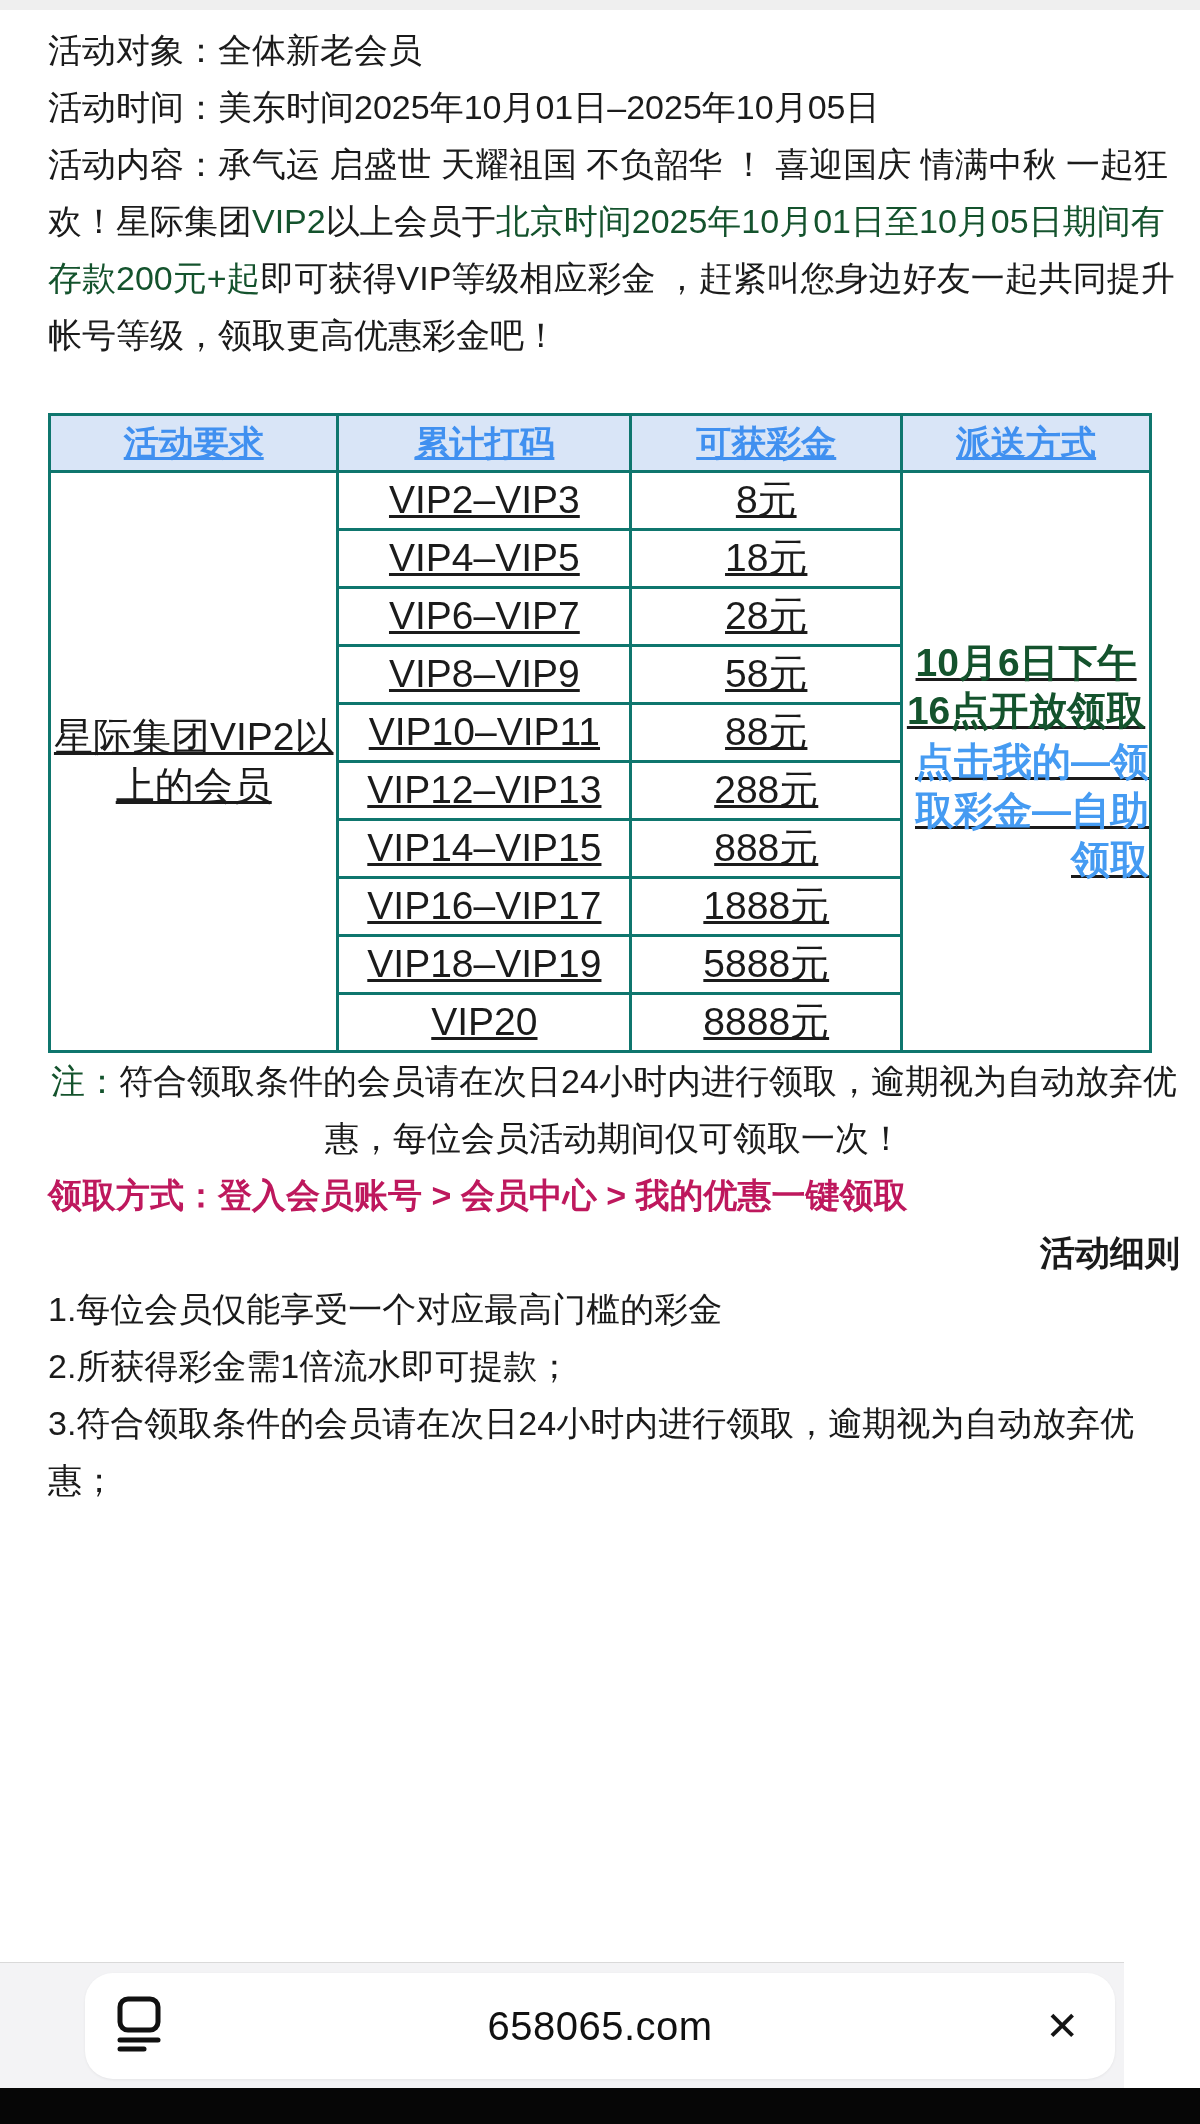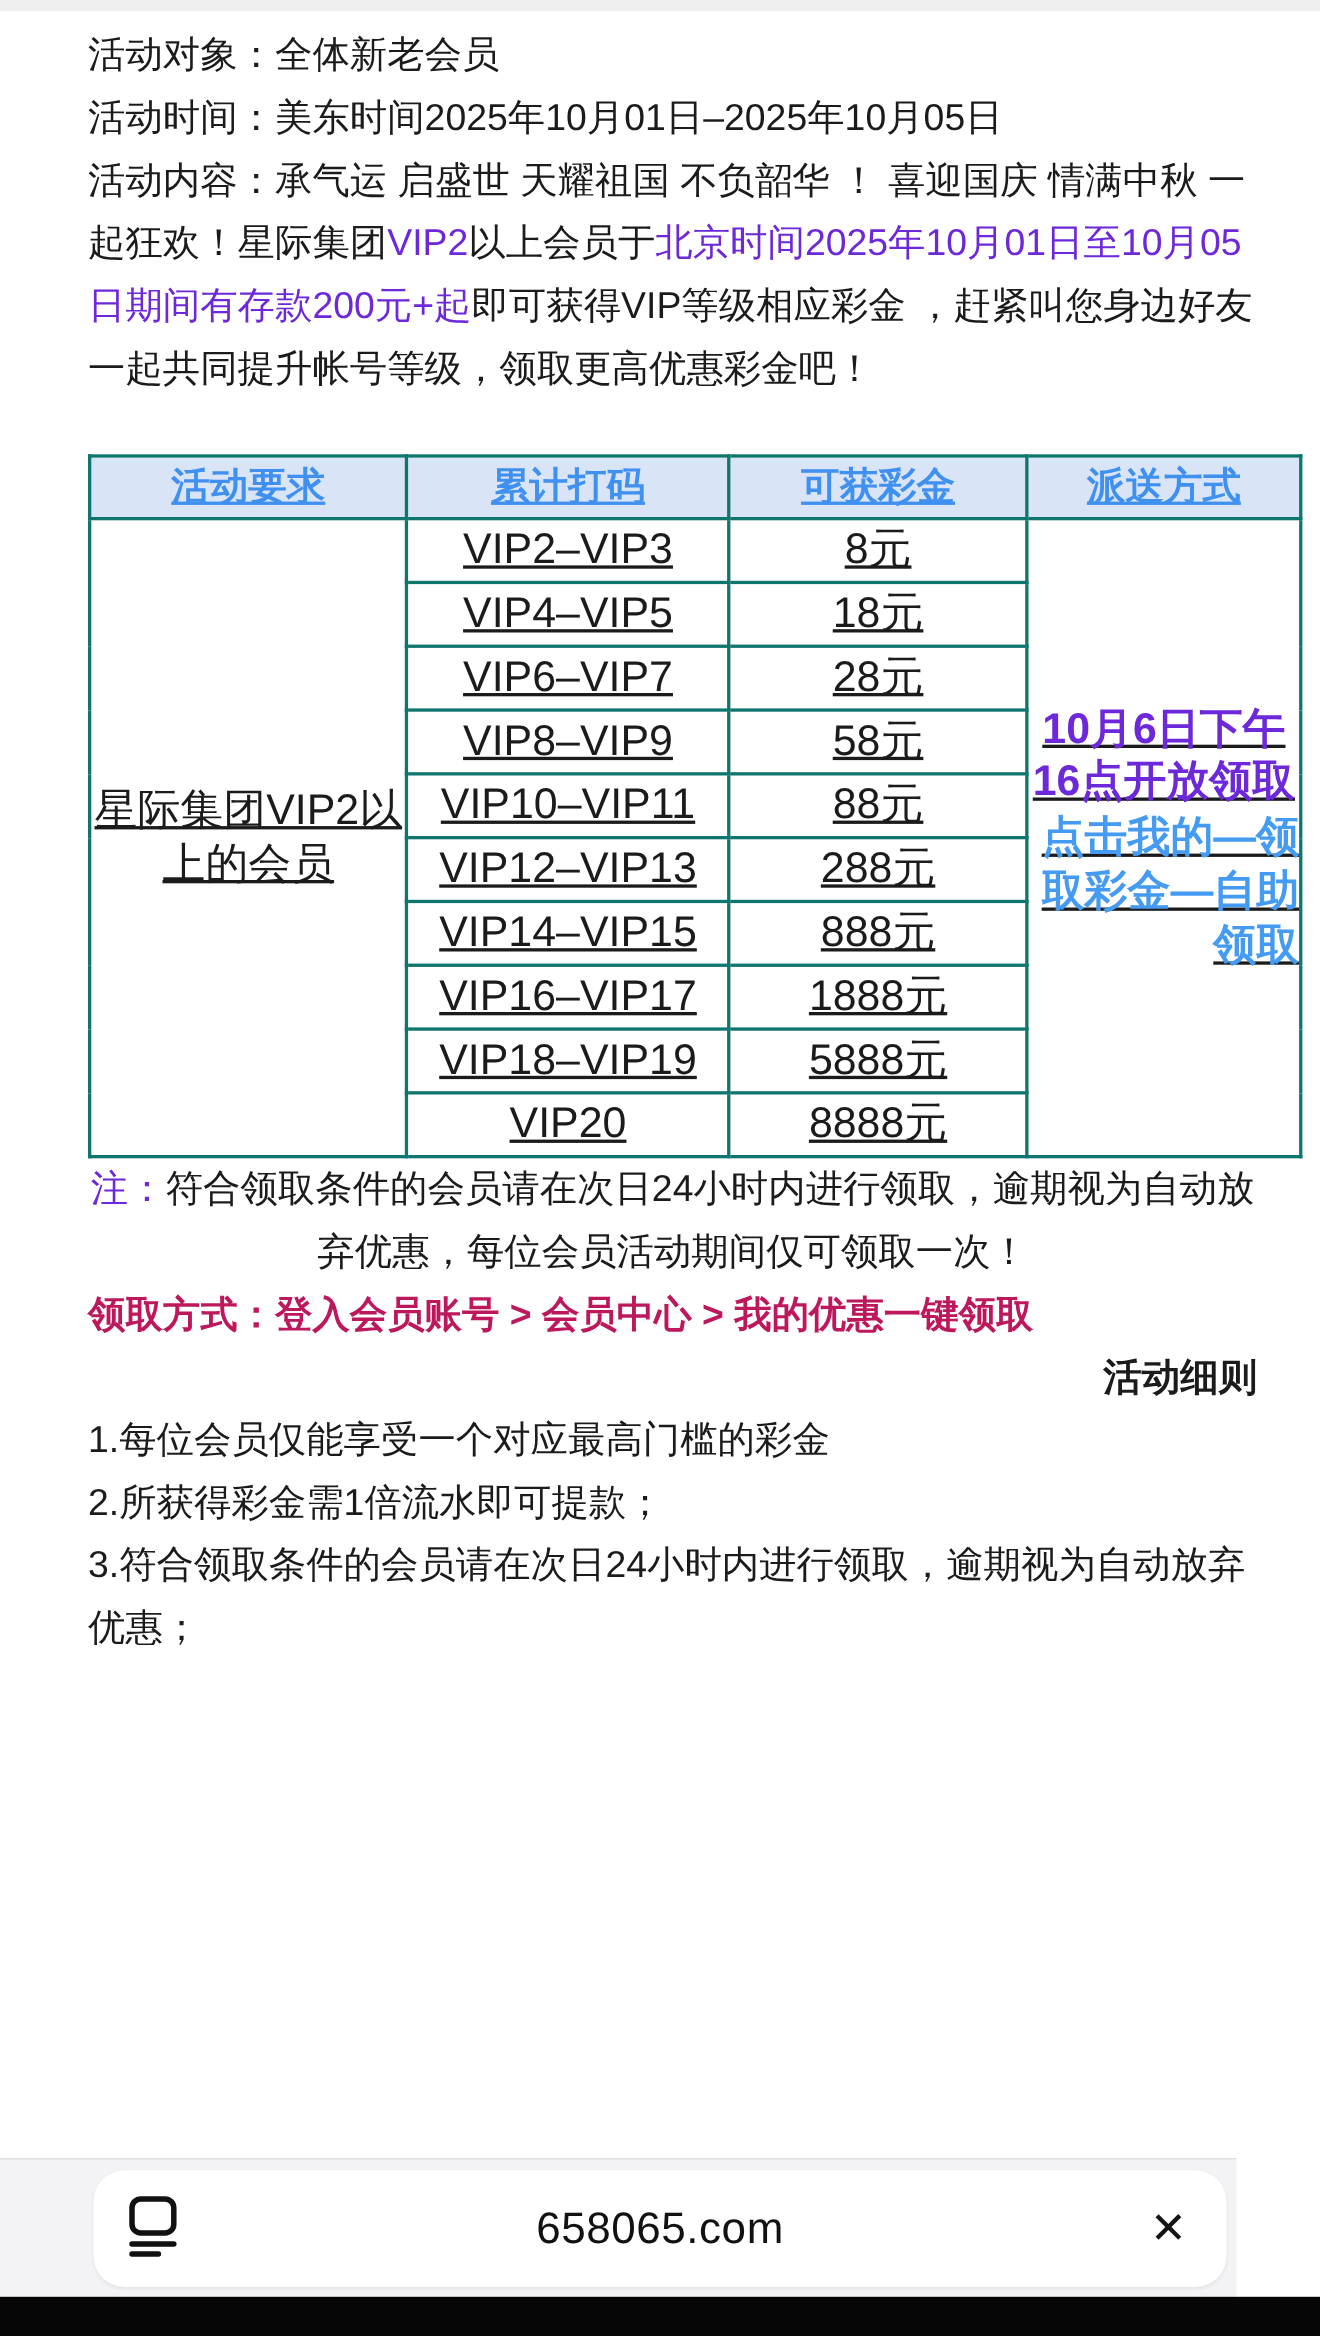--- a/index.html
+++ b/index.html
@@ -4,23 +4,23 @@
 <style>
   html,body { margin:0; padding:0; }
   body { background:#ffffff; }
   .page {
     position:relative; width:1200px; height:2124px; margin:0 auto;
     background:#ffffff; overflow:hidden;
     font-family:"Liberation Sans","DejaVu Sans",sans-serif;
     color:#1b1b1b;
   }
   .top-strip { height:10px; background:#efefef; }
-  .content { padding:12px 57px 0 48px; font-size:34px; line-height:57px;margin-left:32px; }
+  .content { padding:12px 20px 0 48px; font-size:34px; line-height:57px; }
   .content p { margin:0; overflow-wrap:anywhere; }
-  .red { color:#6d28d9; }
+  .red { color:#14532d; }
   .blue { color:#459bf2; }
 
   table.promo {
     border-collapse:collapse; table-layout:fixed; width:1104px;
     margin-top:49px; text-align:center;
   }
   table.promo th, table.promo td { border:3px solid #0f766e; padding:0;text-decoration:underline; }
   table.promo th {
     background:#d9e5f7; color:#4090f0; font-size:35px; font-weight:bold;
     height:54px; line-height:1.2;

